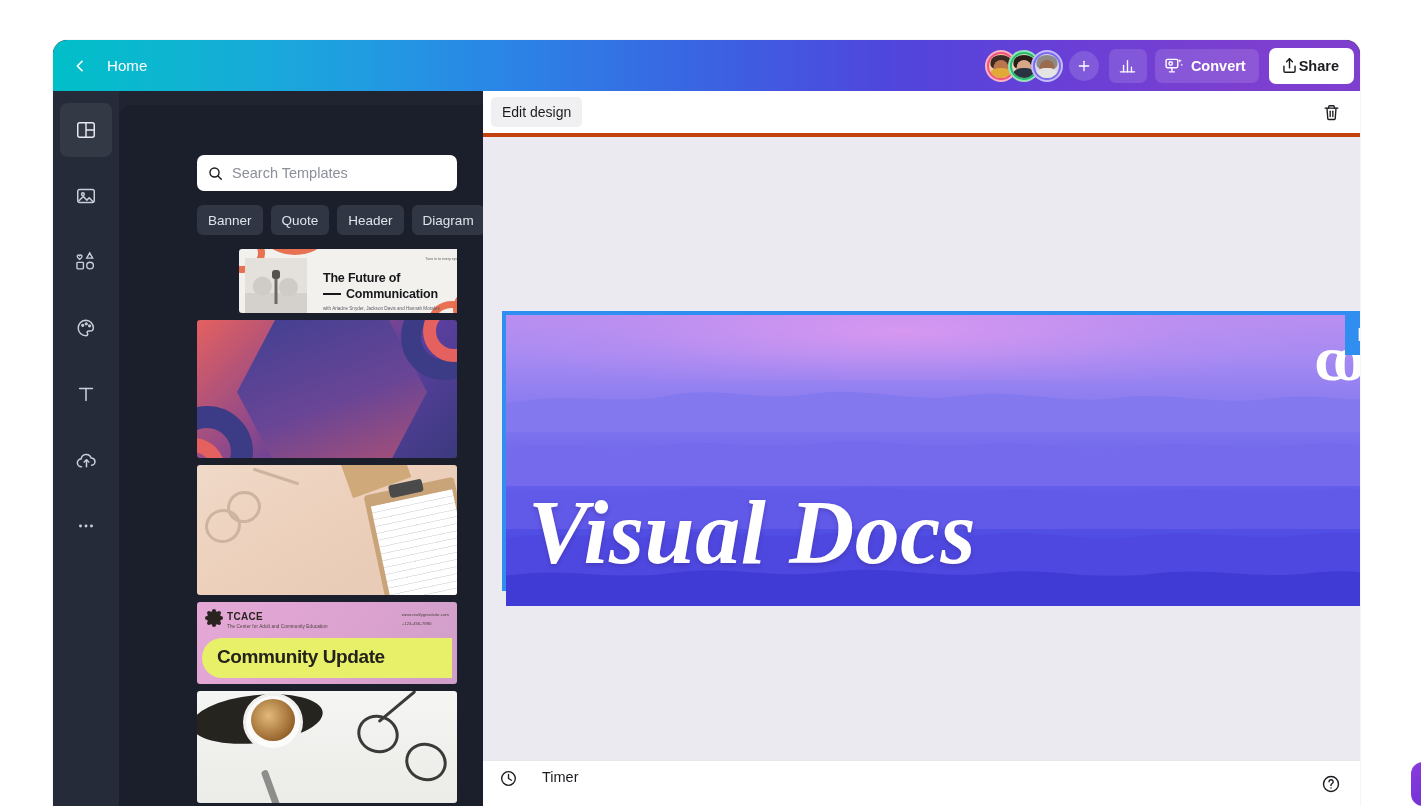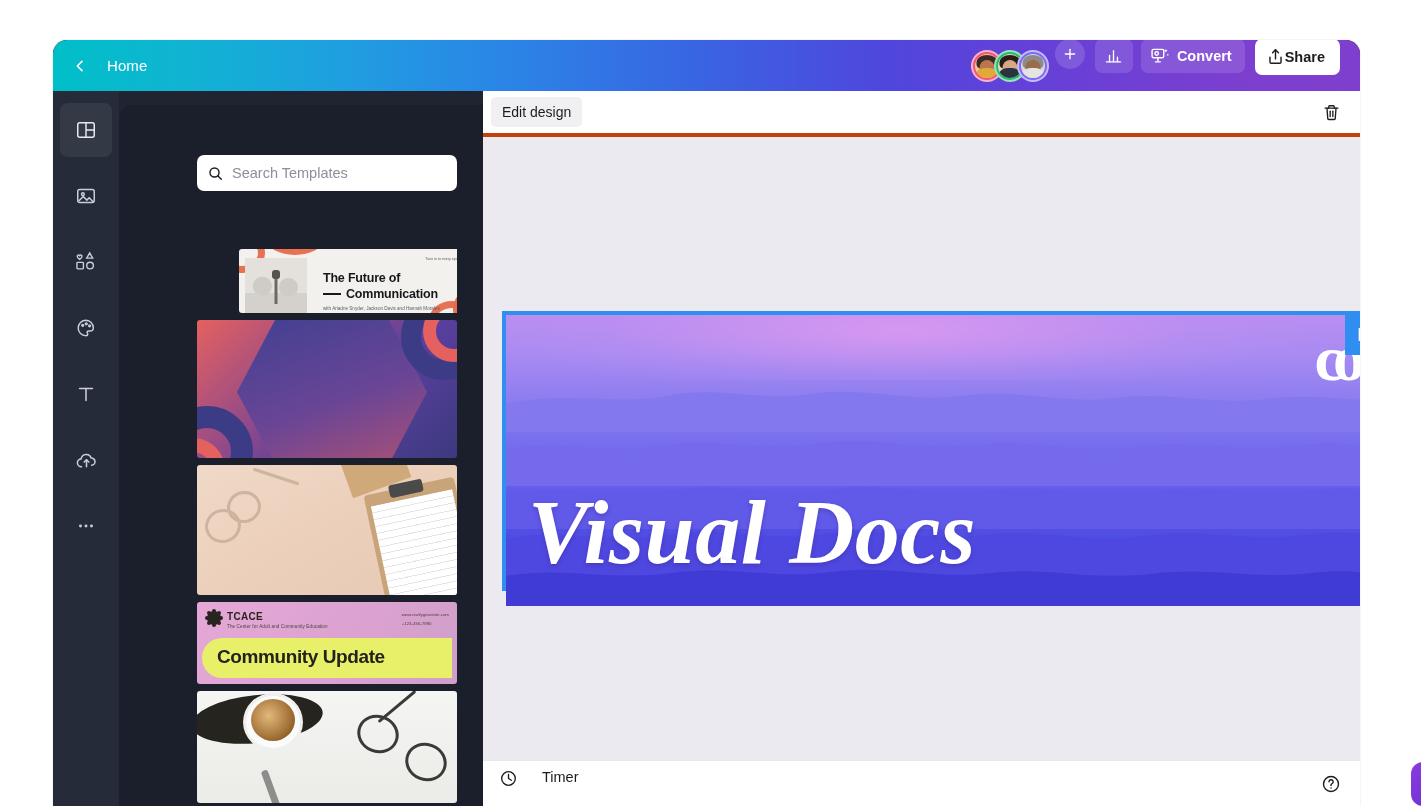--- a/index.html
+++ b/index.html
@@ -53,21 +53,22 @@
     margin-left: 14px;
     color: #ffffff;
     font-size: 15px;
     font-weight: 400;
     letter-spacing: .1px;
   }
 
   .header-right {
     margin-left: auto;
     display: flex;
-    padding-right: 20px;
+    align-items: center;
+    padding-right: 6px;
     height: 54px;
   }
 
   
   #avatar-stack { display: flex; align-items: center; }
   .avatar {
     width: 32px; height: 32px;
     border-radius: 50%;
     margin-left: -9px;
     position: relative;
@@ -778,20 +779,27 @@
     <div id="search-box">
       <span style="display:flex">
         <svg width="17" height="17" viewBox="0 0 24 24" fill="none" stroke="#1b1c20" stroke-width="2" stroke-linecap="round">
           <circle cx="10.6" cy="10.6" r="6.4"></circle>
           <line x1="15.4" y1="15.4" x2="20.2" y2="20.2"></line>
         </svg>
       </span>
       <span class="ph">Search Templates</span>
     </div>
 
+    <div id="chip-row">
+      <div class="chip">Banner</div>
+      <div class="chip">Quote</div>
+      <div class="chip">Header</div>
+      <div class="chip">Diagram</div>
+
+    </div>
 
     <div id="template-list">
 
       <div class="template-card tpl-comm">
         <div class="squiggle sq1"></div>
         <div class="squiggle sq2"></div>
         <div class="squiggle sq3"></div>
         <div class="squiggle sq4"></div>
         <div class="photo"></div>
         <div class="corner-note">Tune in to every episode of the podcast on all platforms</div>

